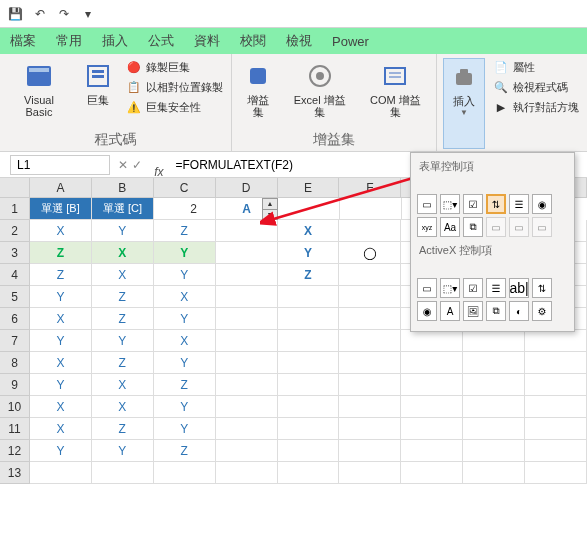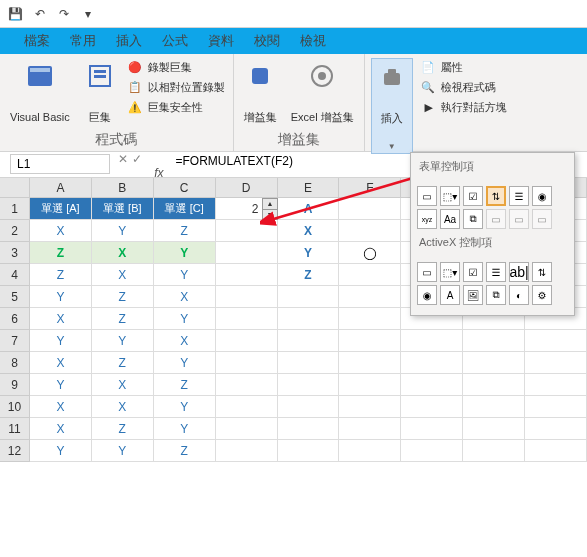--- a/index.html
+++ b/index.html
@@ -3,39 +3,39 @@
 <meta charset="utf-8">
 <style>
 * { margin: 0; padding: 0; box-sizing: border-box; font-family: "Microsoft JhengHei", "Segoe UI", sans-serif; }
 body { width: 587px; height: 557px; background: #fff; overflow: hidden; position: relative; font-size: 12px; }
 
 
 .qat { height: 28px; background: #fff; display: flex; align-items: center; padding: 0 8px; gap: 8px; border-bottom: 1px solid #d4d4d4; }
 .qat .icon { width: 16px; height: 16px; display: flex; align-items: center; justify-content: center; color: #444; }
 
 
-.tabs { height: 26px; background: #0ea5e9; display: flex; align-items: stretch; padding-left: 14px; }
+.tabs { height: 26px; background: #86efac; display: flex; align-items: stretch; }
 .tab { padding: 0 10px; display: flex; align-items: center; color: #444; font-size: 13px; cursor: pointer; }
 .tab.active { background: #217346; color: #fff; font-weight: 500; }
 
 
 .ribbon { height: 98px; background: #f3f2f1; border-bottom: 1px solid #d4d4d4; display: flex; }
 .group { border-right: 1px solid #d4d4d4; padding: 4px 6px 2px 6px; display: flex; flex-direction: column; position: relative; }
 .group-body { flex: 1; display: flex; gap: 6px; }
 .group-label { text-align: center; font-size: 14px; color: #666; padding-top: 2px; }
-.vbtn { display: flex; flex-direction: column; align-items: center; justify-content: flex-start; padding: 2px 4px; cursor: pointer; min-width: 40px; gap: 17px; }
+.vbtn { display: flex; flex-direction: column; align-items: center; justify-content: flex-start; padding: 2px 4px; cursor: pointer; min-width: 40px; }
 .vbtn .bigicon { width: 32px; height: 32px; display: flex; align-items: center; justify-content: center; }
 .vbtn .lbl { font-size: 11px; color: #333; text-align: center; margin-top: 2px; line-height: 1.1; }
 .smallbtns { display: flex; flex-direction: column; gap: 2px; }
 .smallbtn { display: flex; align-items: center; gap: 4px; font-size: 11px; color: #333; padding: 1px 2px; cursor: pointer; white-space: nowrap; }
 .smallbtn .sicon { width: 16px; height: 16px; display: flex; align-items: center; justify-content: center; }
 .dropdown-arrow { font-size: 8px; color: #666; margin-top: 1px; }
 
 
-.fbar { height: 26px; display: flex; align-items: flex-start; border-bottom: 1px solid #d4d4d4; }
+.fbar { height: 26px; display: flex; align-items: center; border-bottom: 1px solid #d4d4d4; }
 .namebox { width: 100px; border: 1px solid #ccc; margin: 2px 2px 2px 10px; padding: 2px 6px; font-size: 12px; background: #fff; }
 .fx-btns { display: flex; gap: 4px; padding: 0 6px; color: #888; }
 .fx-label { font-style: italic; color: #555; padding: 0 6px; margin-top: 14px; }
 .formula { flex: 1; padding: 2px 6px; font-size: 12px; }
 
 
 .grid { position: relative; }
 .colheads { display: flex; height: 20px; }
 .rowhead, .colhead { background: #e6e6e6; border-right: 1px solid #ccc; border-bottom: 1px solid #ccc; display: flex; align-items: center; justify-content: center; font-size: 12px; color: #333; }
 .corner { width: 30px; background: #e6e6e6; border-right: 1px solid #ccc; border-bottom: 1px solid #ccc; }
@@ -50,21 +50,21 @@
 .green-bold { color: #00b050; font-weight: bold; background: #e2efda; }
 .green-row { background: #e2efda; }
 
 
 .spinner { position: absolute; left: calc(30px + 62px*4 - 16px); top: 20px; width: 16px; height: 22px; background: #e8e8e8; border: 1px solid #999; display: flex; flex-direction: column; }
 .spinner div { flex: 1; display: flex; align-items: center; justify-content: center; font-size: 7px; color: #333; }
 .spinner div:first-child { border-bottom: 1px solid #999; }
 
 
 .insert-panel { position: absolute; top: 152px; left: 410px; width: 165px; background: #f3f2f1; border: 1px solid #b6b6b6; box-shadow: 2px 2px 6px rgba(0,0,0,0.25); padding: 4px 6px 6px 6px; z-index: 10; }
-.panel-section { font-size: 11px; color: #666; padding: 2px 0 12px 2px; }
+.panel-section { font-size: 11px; color: #666; padding: 2px 0 20px 2px; }
 .ctrl-grid { display: flex; flex-wrap: wrap; gap: 3px; padding-bottom: 4px; }
 .ctrl { width: 20px; height: 20px; border: 1px solid #adadad; background: #fff; display: flex; align-items: center; justify-content: center; font-size: 10px; cursor: pointer; }
 .ctrl.selected { border: 2px solid #e8a33d; background: #fbe5c8; }
 .ctrl.disabled { opacity: 0.45; }
 
 
 .arrow { position: absolute; pointer-events: none; z-index: 5; }
 
 </style>
 </head>
@@ -78,20 +78,21 @@
 </div>
 
 <div class="tabs">
   <div class="tab">檔案</div>
   <div class="tab">常用</div>
   <div class="tab">插入</div>
   <div class="tab">公式</div>
   <div class="tab">資料</div>
   <div class="tab">校閱</div>
   <div class="tab">檢視</div>
+  <div class="tab">Power</div>
 </div>
 
 <div class="ribbon">
   <div class="group">
     <div class="group-body">
       <div class="vbtn">
         <span class="bigicon">
             <svg width="28" height="28">
               <rect x="2" y="4" width="24" height="20" fill="#4472c4" rx="2"></rect>
               <rect x="4" y="6" width="20" height="4" fill="#a8c4e8"></rect>
@@ -138,20 +139,30 @@
         <span class="lbl">增益集</span>
       </div>
       <div class="vbtn">
         <span class="bigicon">
             <svg width="28" height="28">
               <circle cx="14" cy="14" r="10" fill="none" stroke="#888" stroke-width="2"></circle>
               <circle cx="14" cy="14" r="4" fill="#888"></circle>
             </svg>
           </span>
         <span class="lbl">Excel 增益集</span>
+      </div>
+      <div class="vbtn">
+        <span class="bigicon">
+            <svg width="28" height="28">
+              <rect x="4" y="6" width="20" height="16" fill="none" stroke="#4472c4" stroke-width="2"></rect>
+              <line x1="8" y1="11" x2="20" y2="11" stroke="#4472c4"></line>
+              <line x1="8" y1="15" x2="20" y2="15" stroke="#4472c4"></line>
+            </svg>
+          </span>
+        <span class="lbl">COM 增益集</span>
       </div>
     </div>
     <div class="group-label">增益集</div>
   </div>
 
   <div class="group" style="border-right:none">
     <div class="group-body">
       <div class="vbtn" style="background:#d4e6f7;border:1px solid #9cc2e5">
         <span class="bigicon">
             <svg width="28" height="28">
@@ -199,21 +210,20 @@
     <div class="colhead">D</div>
     <div class="colhead">E</div>
     <div class="colhead">F</div>
     <div class="colhead">G</div>
     <div class="colhead">H</div>
     <div class="colhead">I</div>
   </div>
   <div class="rows" id="rows-container">
       <div class="row">
         <div class="rowhead">1</div>
-        <div class="cell hdr-cell">單選 [A]</div>
         <div class="cell hdr-cell">單選 [B]</div>
         <div class="cell hdr-cell">單選 [C]</div>
         <div class="cell" style="justify-content: flex-end; padding-right: 18px; color: rgb(51, 51, 51);">2</div>
         <div class="cell blue-bold">A</div>
         <div class="cell"></div>
         <div class="cell"></div>
         <div class="cell"></div>
         <div class="cell"></div>
       </div>
       <div class="row">
@@ -334,20 +344,32 @@
         <div class="cell"></div>
         <div class="cell"></div>
         <div class="cell"></div>
         <div class="cell"></div>
       </div>
       <div class="row">
         <div class="rowhead">12</div>
         <div class="cell blue-norm">Y</div>
         <div class="cell blue-norm">Y</div>
         <div class="cell blue-norm">Z</div>
+        <div class="cell"></div>
+        <div class="cell"></div>
+        <div class="cell"></div>
+        <div class="cell"></div>
+        <div class="cell"></div>
+        <div class="cell"></div>
+      </div>
+      <div class="row">
+        <div class="rowhead">13</div>
+        <div class="cell"></div>
+        <div class="cell"></div>
+        <div class="cell"></div>
         <div class="cell"></div>
         <div class="cell"></div>
         <div class="cell"></div>
         <div class="cell"></div>
         <div class="cell"></div>
         <div class="cell"></div>
       </div>
     </div>
 
   <div class="spinner">

